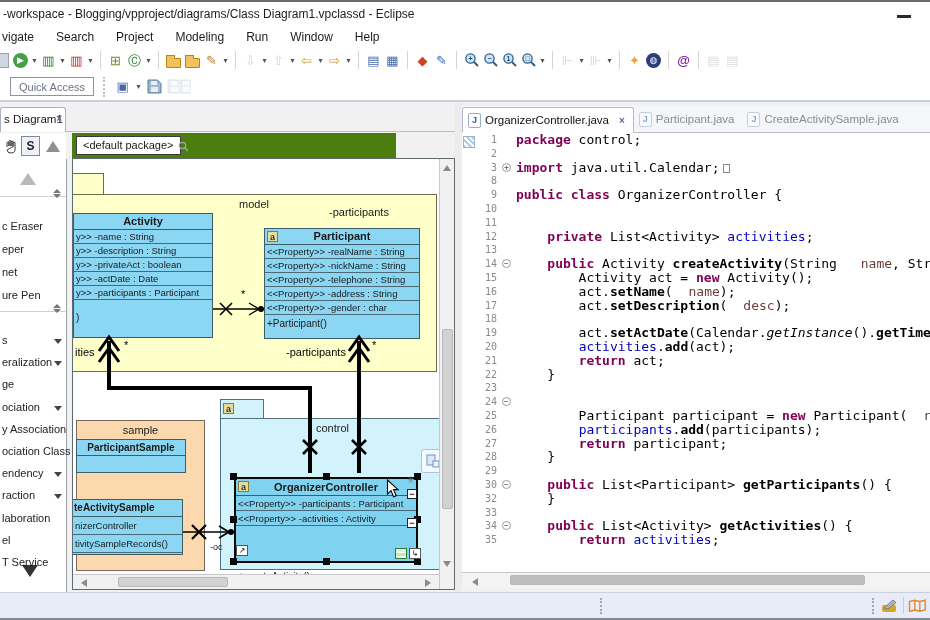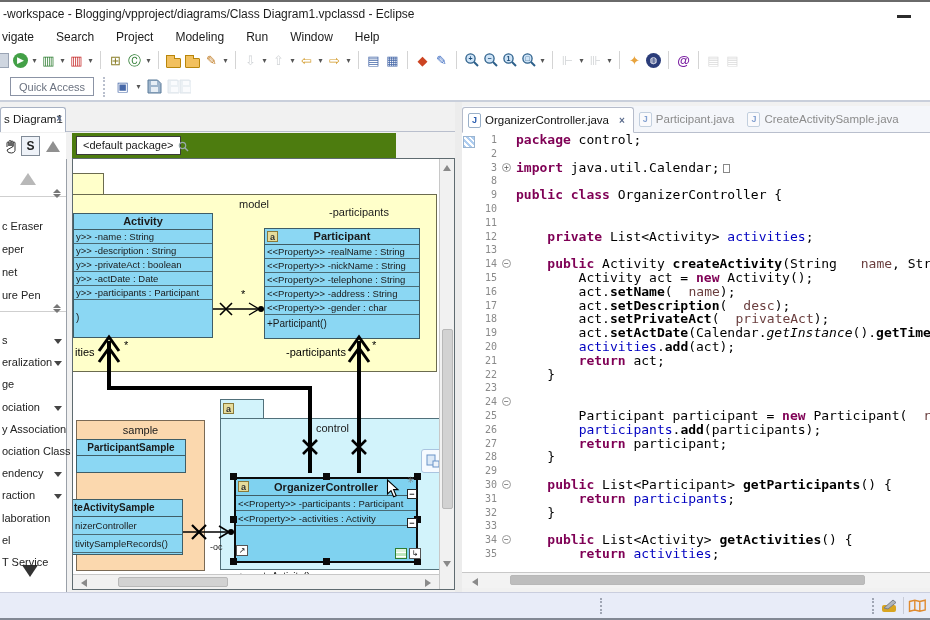--- a/index.html
+++ b/index.html
@@ -529,21 +529,20 @@
           <span class="code"><span class="tk-d">        act.</span><span class="tk-b">setName</span><span class="tk-d">(</span><span class="tk-p">name</span><span class="tk-d">);</span></span>
         </div>
         <div class="code-row">
           <span class="ln">17</span>
           <span class="fold"></span>
           <span class="code"><span class="tk-d">        act.</span><span class="tk-b">setDescription</span><span class="tk-d">(</span><span class="tk-p">desc</span><span class="tk-d">);</span></span>
         </div>
         <div class="code-row">
           <span class="ln">18</span>
           <span class="fold"></span>
-          <span class="code"><span class="tk-d">        act.</span><span class="tk-b">setPrivateAct</span><span class="tk-d">(</span><span class="tk-p">privateAct</span><span class="tk-d">);</span></span>
         </div>
         <div class="code-row">
           <span class="ln">19</span>
           <span class="fold"></span>
           <span class="code"><span class="tk-d">        act.</span><span class="tk-b">setActDate</span><span class="tk-d">(Calendar.</span><span class="tk-s">getInstance</span><span class="tk-d">().</span><span class="tk-b">getTime</span><span class="tk-d">());</span></span>
         </div>
         <div class="code-row">
           <span class="ln">20</span>
           <span class="fold"></span>
           <span class="code"><span class="tk-d">        </span><span class="tk-f">activities</span><span class="tk-d">.</span><span class="tk-b">add</span><span class="tk-d">(act);</span></span>
@@ -593,25 +592,20 @@
           <span class="ln">29</span>
           <span class="fold"></span>
           <span class="code"></span>
         </div>
         <div class="code-row">
           <span class="ln">30</span>
           <span class="fold">
             <i>−</i>
           </span>
           <span class="code"><span class="tk-d">    </span><span class="tk-k">public</span><span class="tk-d"> List&lt;Participant&gt; </span><span class="tk-b">getParticipants</span><span class="tk-d">() {</span></span>
-        </div>
-        <div class="code-row">
-          <span class="ln">31</span>
-          <span class="fold"></span>
-          <span class="code"><span class="tk-d">        </span><span class="tk-k">return</span><span class="tk-d"> </span><span class="tk-f">participants</span><span class="tk-d">;</span></span>
         </div>
         <div class="code-row">
           <span class="ln">32</span>
           <span class="fold"></span>
           <span class="code"><span class="tk-d">    }</span></span>
         </div>
         <div class="code-row">
           <span class="ln">33</span>
           <span class="fold"></span>
           <span class="code"></span>

